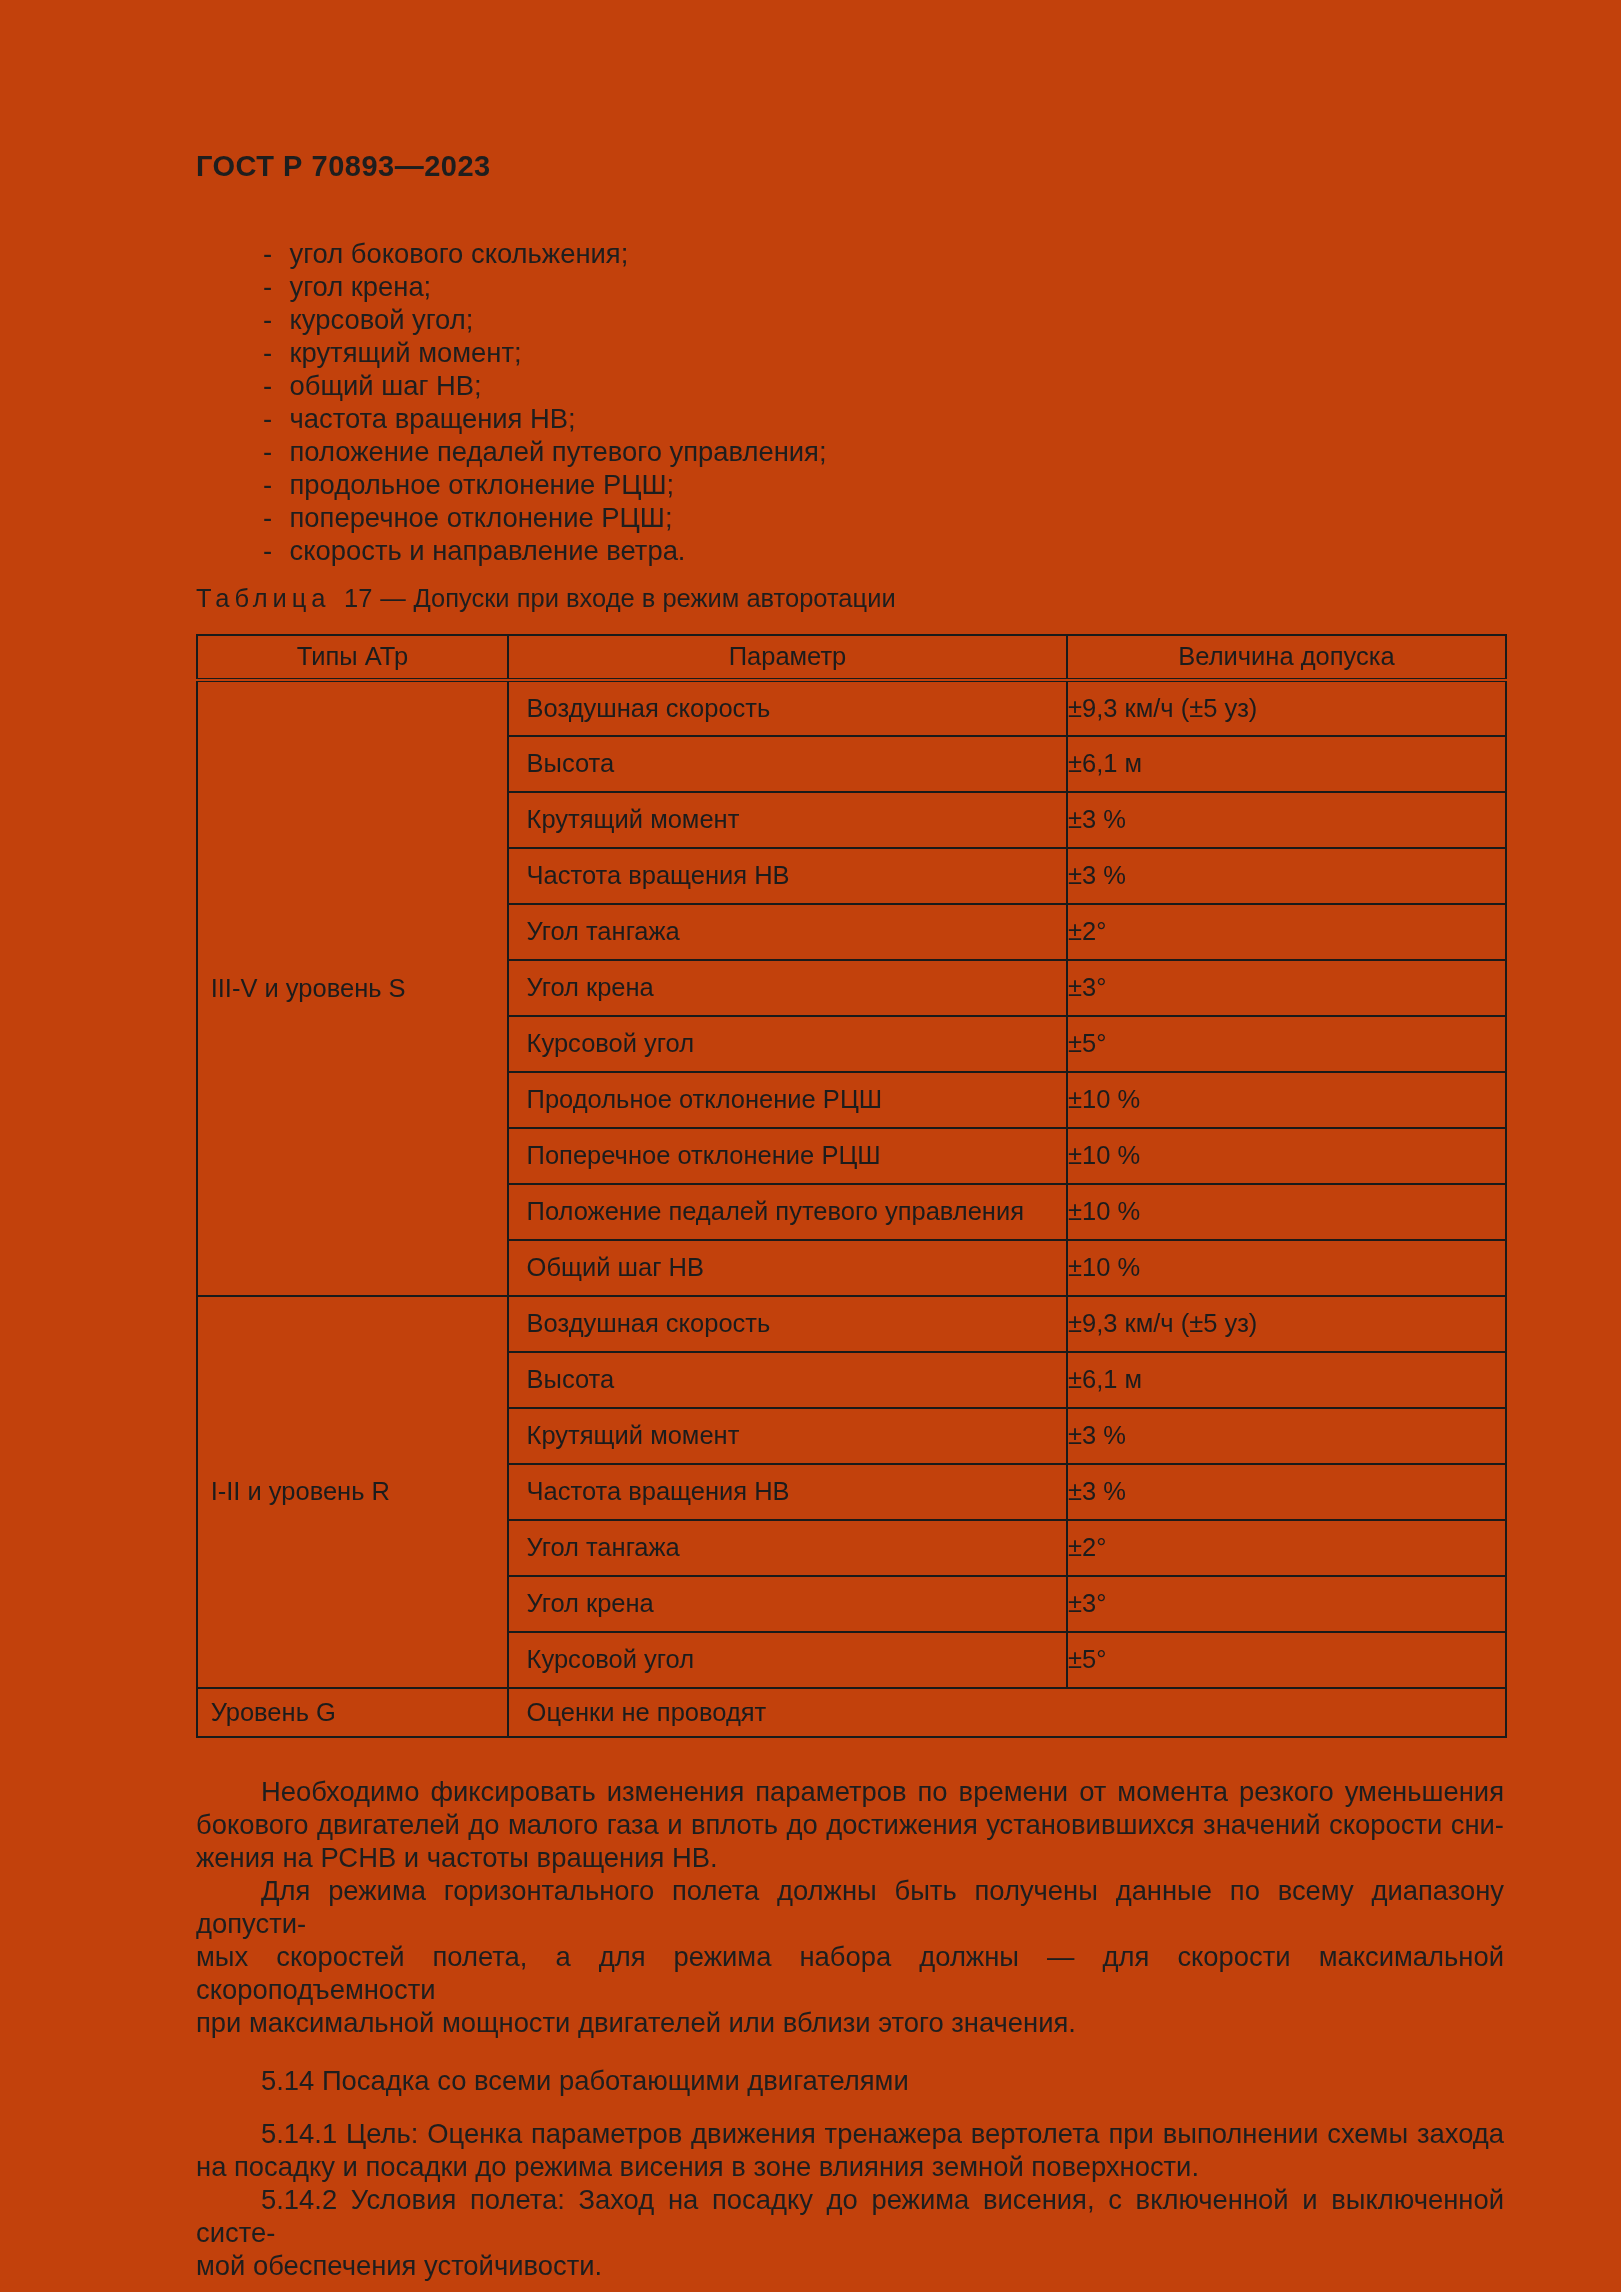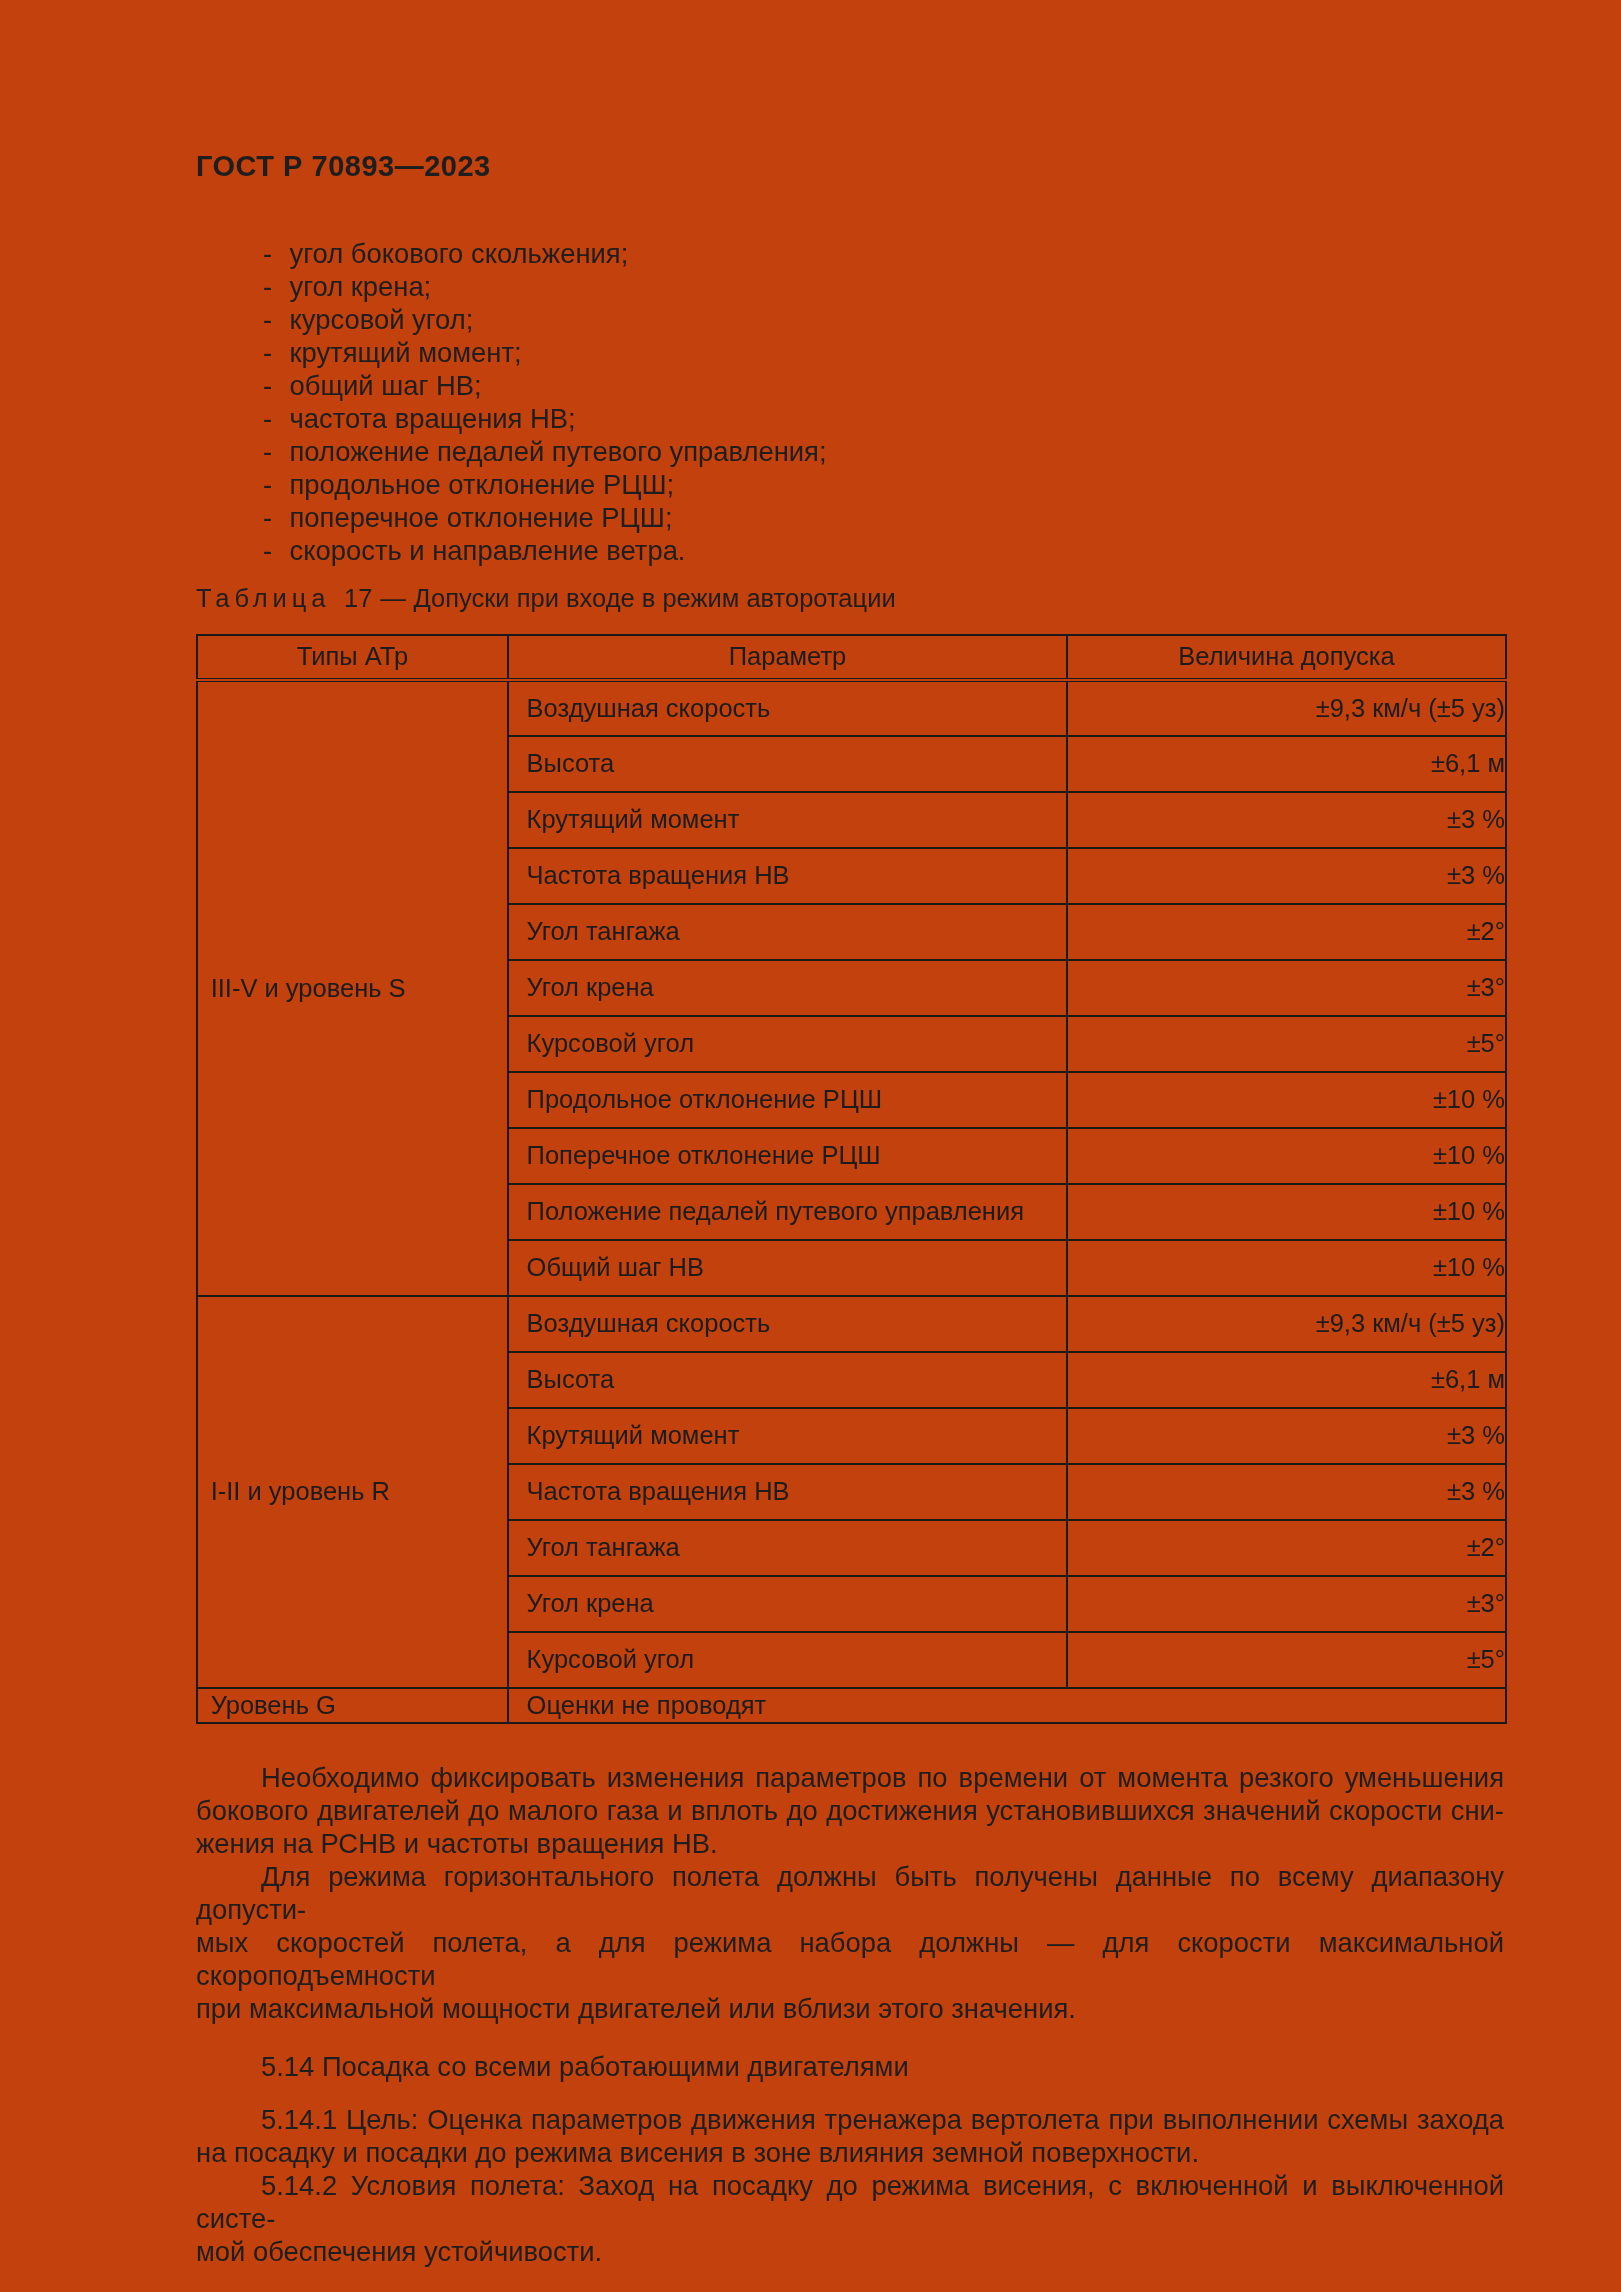--- a/index.html
+++ b/index.html
@@ -65,23 +65,23 @@
   table.tol thead th {
     height: 45px;
     font-weight: normal;
     text-align: center;
     vertical-align: middle;
     border-bottom: 4.9px double #1a1a1a;
   }
   table.tol td { height: 56px; vertical-align: middle; }
   td.type  { text-align: left; padding-left: 12.7px; }
   td.param { text-align: left; padding-left: 17.6px; }
-  td.val   { text-align: right; border-radius: 19px; }
+  td.val   { text-align: left; }
   td.note  { text-align: left; padding-left: 17.6px; height: 49px; }
-  tr.grow td { height: 35px; }
+  tr.grow td { height: 49px; }
 
   .par {
     font-size: 27.4px;
     line-height: 33px;
   }
   .par .ln { text-align: justify; text-align-last: justify; }
   .par .ln.first { text-indent: 65px; }
   .par .ln.last { text-align-last: left; }
   .p1 { margin-top: 37px; }
 

